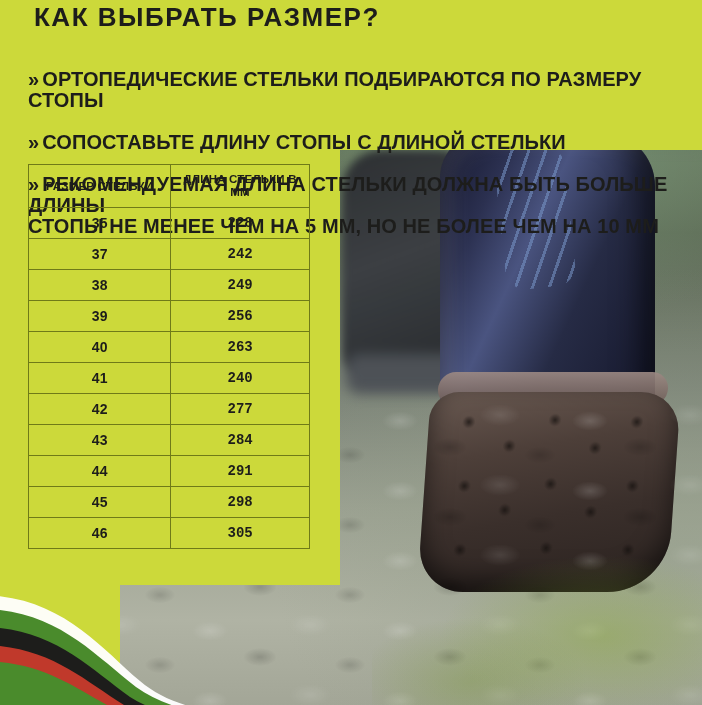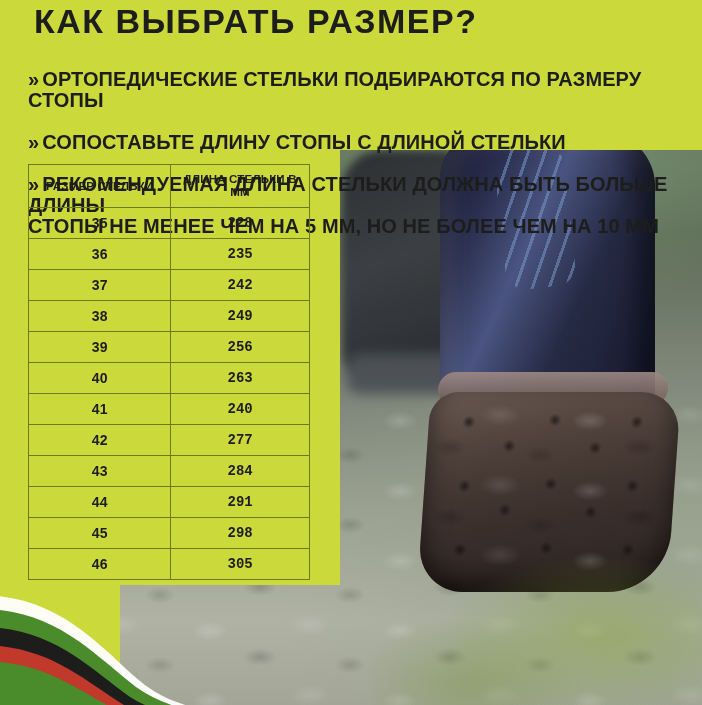--- a/index.html
+++ b/index.html
@@ -154,21 +154,21 @@
 
   
   .content {
     position: absolute;
     inset: 0;
   }
   .title {
     position: absolute;
     left: 34px; top: 2px;
     width: 640px;
-    font-size: 34px;
+    font-size: 26px;
     font-weight: bold;
     letter-spacing: 1.5px;
     color: #1d1d1b;
     white-space: nowrap;
   }
   .bullets {
     position: absolute;
     left: 28px; top: 48px;
     width: 660px;
   }
@@ -274,24 +274,20 @@
             <th>ДЛИНА
 СТЕЛЬКИ В ММ</th>
           </tr>
         </thead>
         <tbody>
             <tr>
               <td class="col-size">35</td>
               <td class="col-len">228</td>
             </tr>
             <tr>
-              <td class="col-size">36</td>
-              <td class="col-len">235</td>
-            </tr>
-            <tr>
               <td class="col-size">37</td>
               <td class="col-len">242</td>
             </tr>
             <tr>
               <td class="col-size">38</td>
               <td class="col-len">249</td>
             </tr>
             <tr>
               <td class="col-size">39</td>
               <td class="col-len">256</td>

